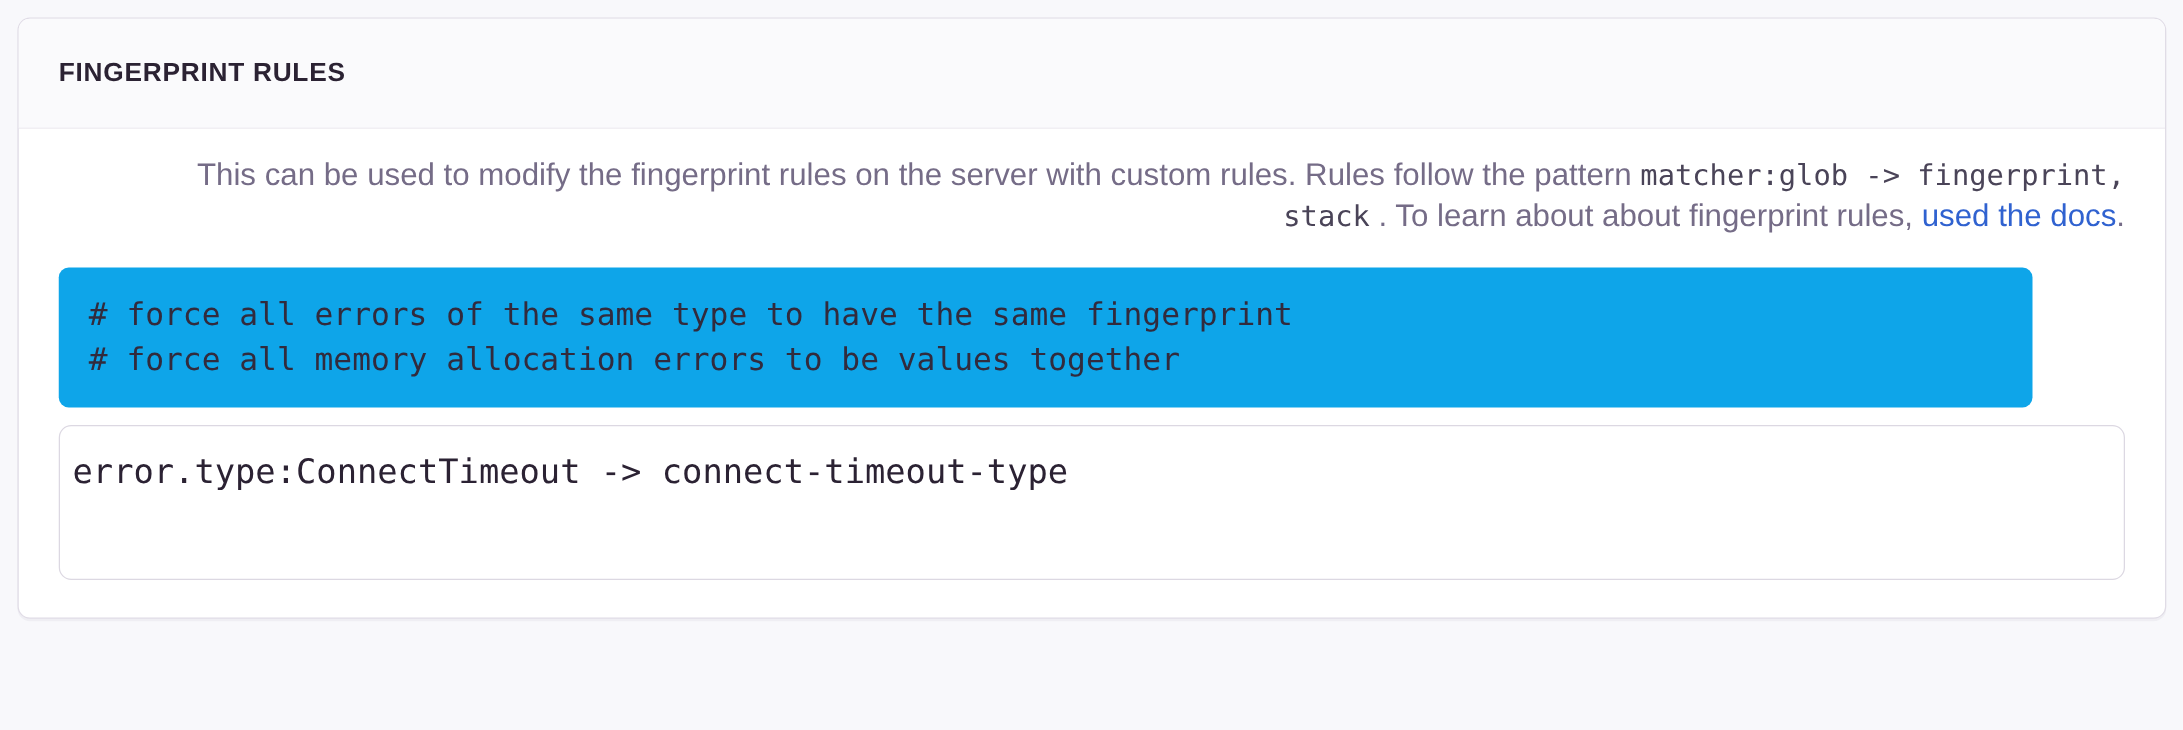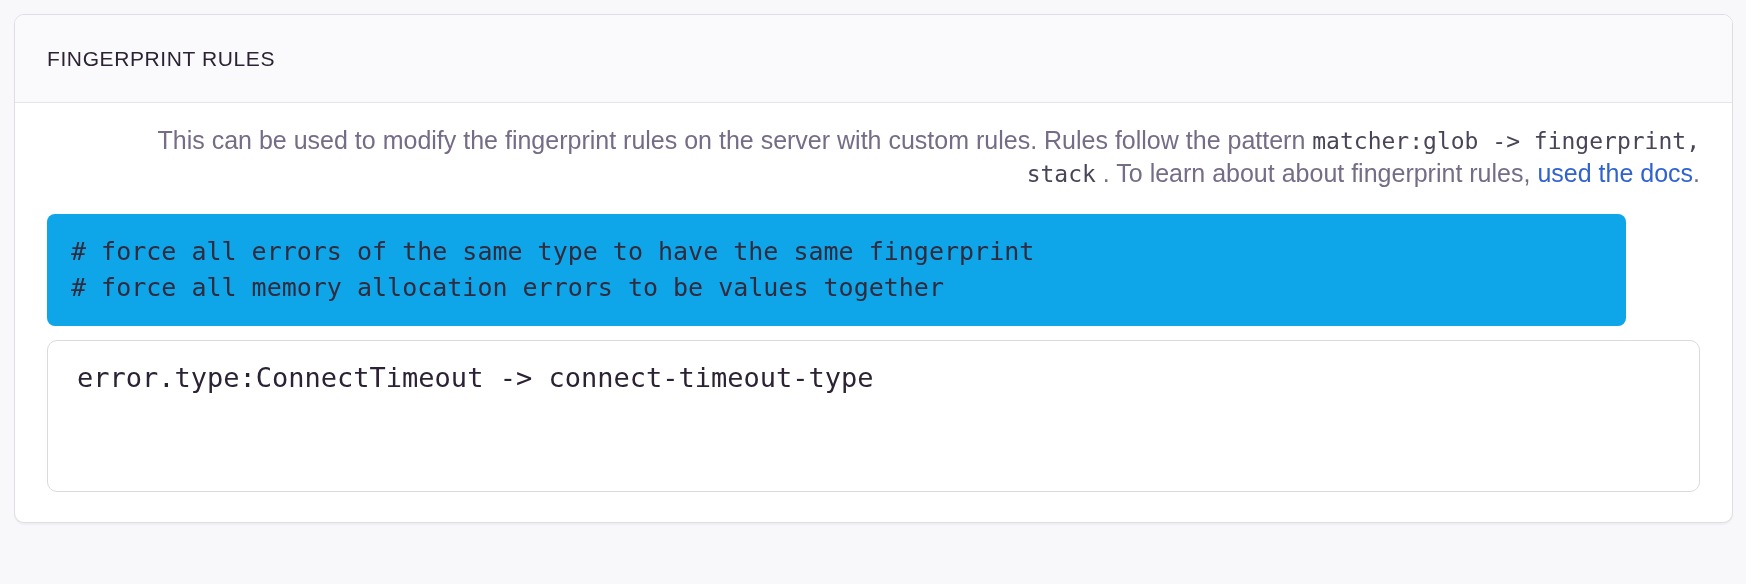--- a/index.html
+++ b/index.html
@@ -22,21 +22,21 @@
     height: 88px;
     background: #fafafc;
     border-bottom: 1.5px solid #e6e3ea;
     border-radius: 9px 9px 0 0;
     display: flex;
     align-items: center;
     padding: 0 32px;
   }
   .panel-title {
     font-size: 21px;
-    font-weight: 400;
+    font-weight: 700;
     letter-spacing: 0.6px;
     color: #2b2233;
     text-transform: uppercase;
   }
   .panel-body {
     padding: 21px 32px 30px 32px;
   }
   .description {
     font-size: 25px;
     line-height: 32px;
@@ -61,25 +61,25 @@
     font-family: "DejaVu Sans Mono", "Liberation Mono", monospace;
     font-size: 25px;
     line-height: 36px;
     color: #322b3d;
     white-space: pre;
   }
   .rules-textarea {
     display: block;
     margin-top: 14px;
     width: 100%;
-    height: 152px;
+    height: 124px;
     background: #ffffff;
     border: 1.5px solid #dcd8e2;
     border-radius: 10px;
-    padding: 20px 29px;
+    padding: 20px 10px;
     font-family: "DejaVu Sans Mono", "Liberation Mono", monospace;
     font-size: 27px;
     line-height: 34px;
     color: #2b2233;
     resize: none;
     outline: none;
     overflow: hidden;
   }
 </style>
 </head>

